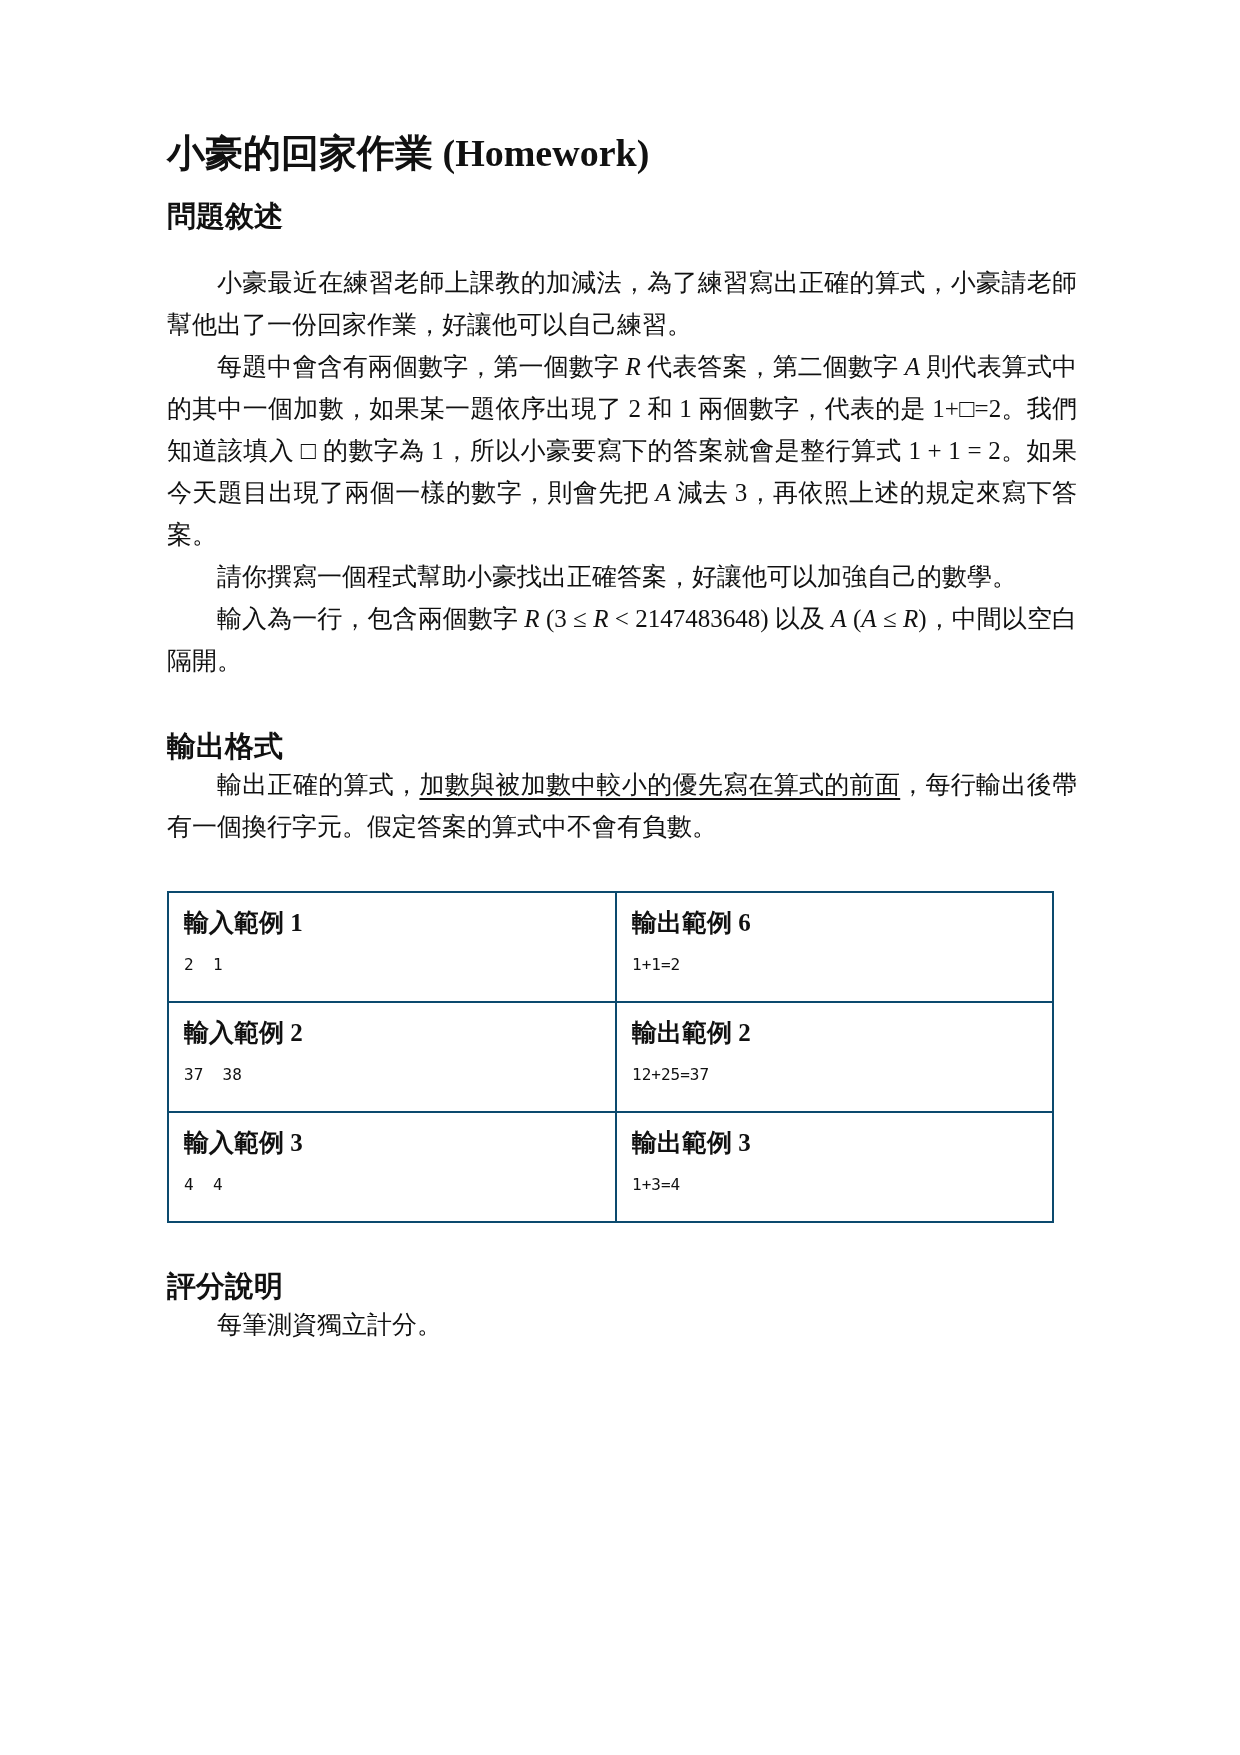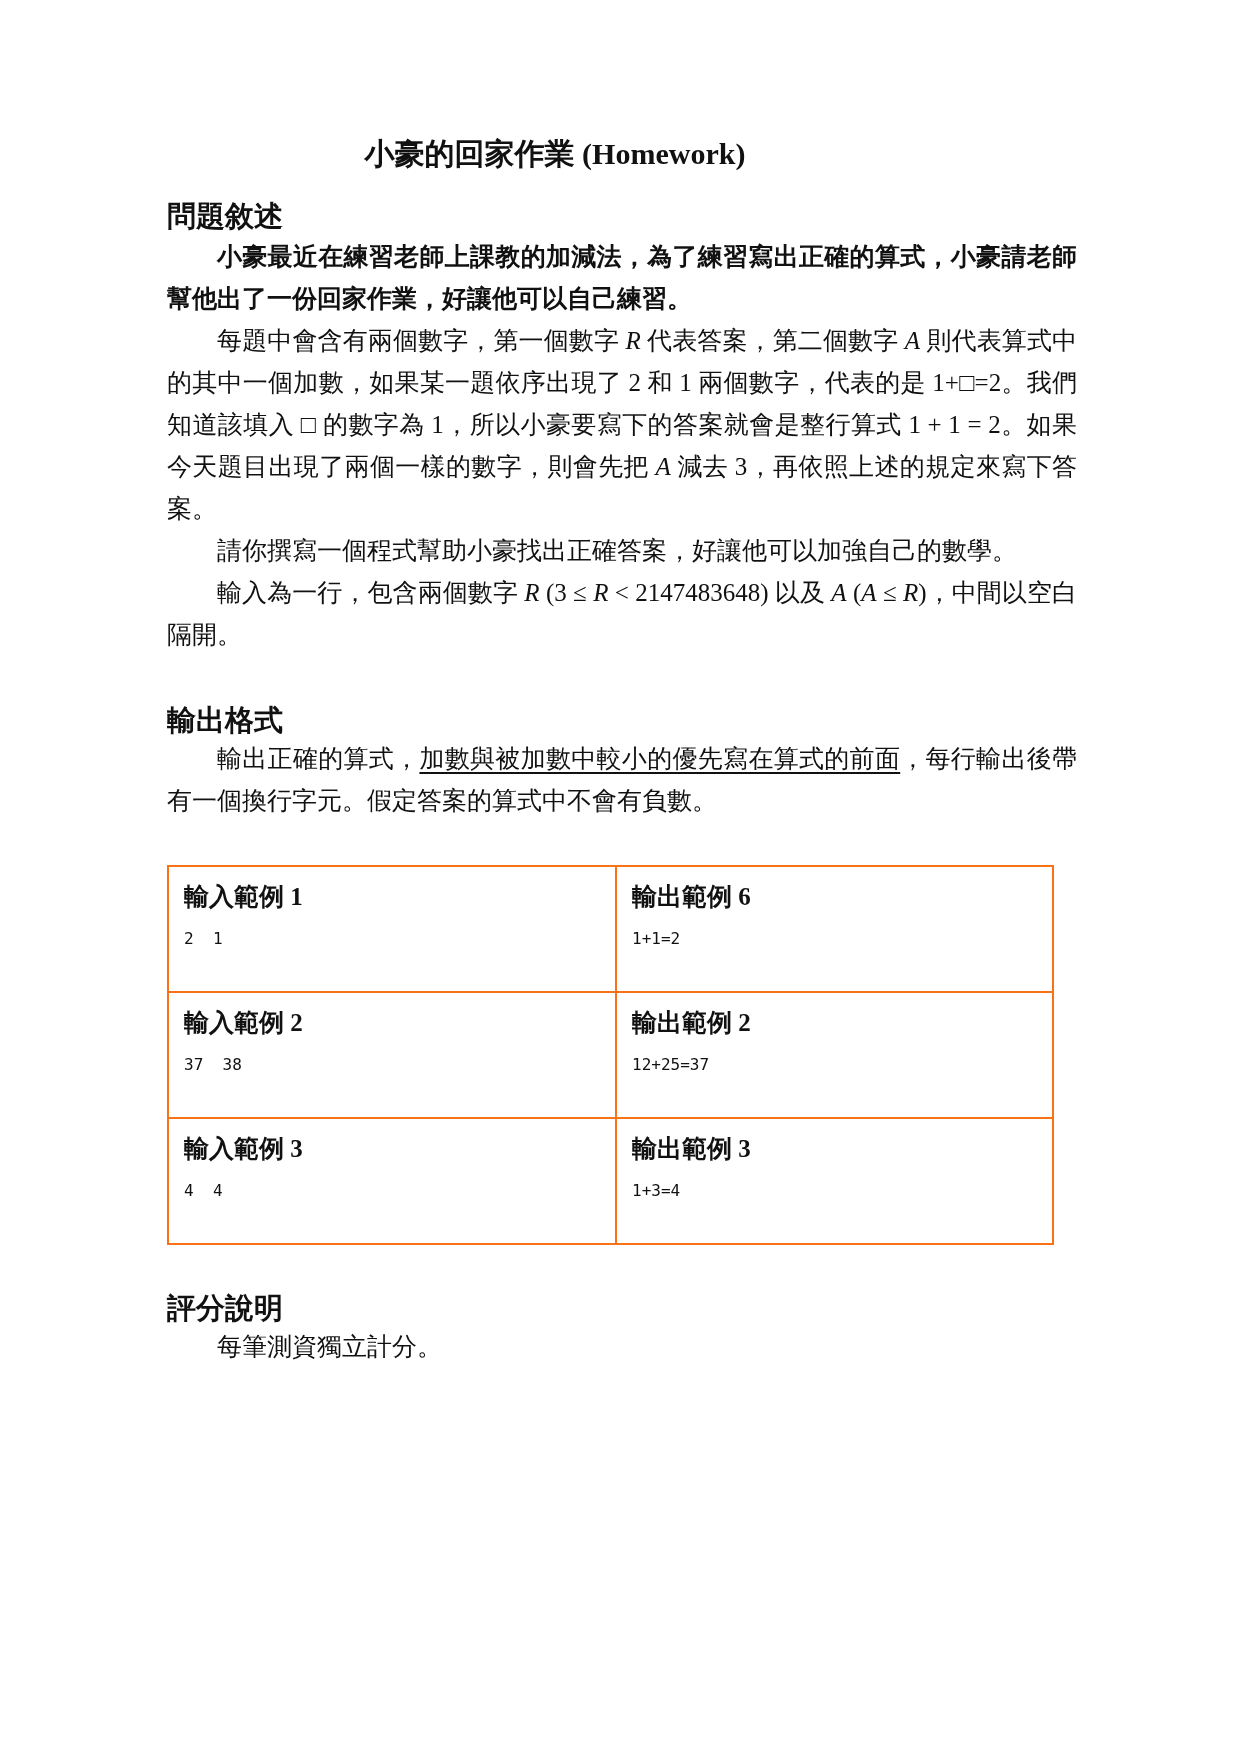--- a/index.html
+++ b/index.html
@@ -16,63 +16,63 @@
     overflow: hidden;
   }
   .page {
     box-sizing: border-box;
     width: 1240px;
     height: 1755px;
     padding: 0 163px 0 167px;
   }
   .doc-title {
     margin: 135px 134px 0 0;
-    text-align: center;
-    font-size: 30px;
+    text-align: left;
+    font-size: 38px;
     line-height: 37px;
     font-weight: 700;
   }
   .section-heading {
     font-size: 29px;
     line-height: 36px;
     font-weight: 700;
     margin: 0;
   }
   .sh-problem { margin-top: 26px; }
   .sh-input  { margin-top: 39px; }
   .sh-output { margin-top: 46px; }
   .sh-score  { margin-top: 45px; }
   .para {
     margin: 0;
     font-size: 25px;
     line-height: 42px;
     text-indent: 50px;
     text-align: justify;
   }
-  .p-first { margin-top: 2px; font-weight: bold; }
+  .p-first { margin-top: 28px; }
   .var {
     font-family: "Liberation Serif", "DejaVu Serif", serif;
     font-style: italic;
   }
   .math {
     font-family: "Liberation Serif", "DejaVu Serif", serif;
     font-style: normal;
   }
   .ul { text-decoration: underline; text-underline-offset: 5px; }
   table.samples {
     margin-top: 43px;
     border-collapse: collapse;
     table-layout: fixed;
     width: 885px;
   }
   table.samples td {
-    border: 2px solid #f97316;
+    border: 2px solid #0c4a6e;
     vertical-align: top;
     padding: 9px 12px 0 15px;
-    height: 126px;
+    height: 110px;
     box-sizing: border-box;
   }
   td.col-in  { width: 448px; }
   td.col-out { width: 437px; }
   .sample-label {
     font-size: 25px;
     line-height: 42px;
     font-weight: 700;
   }
   .sample-value {

